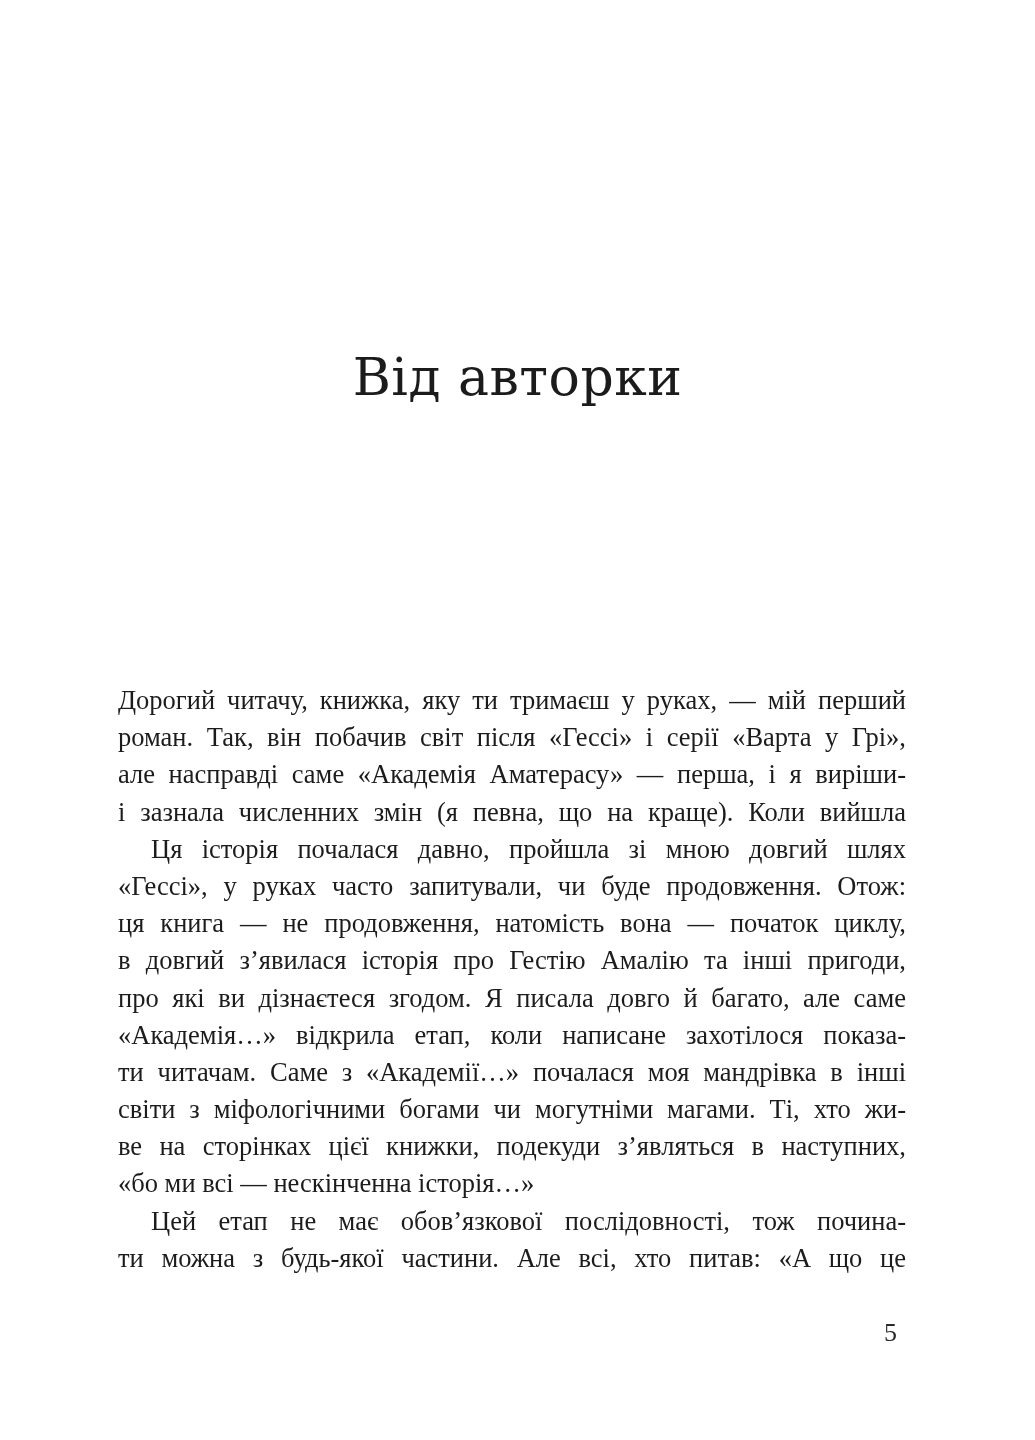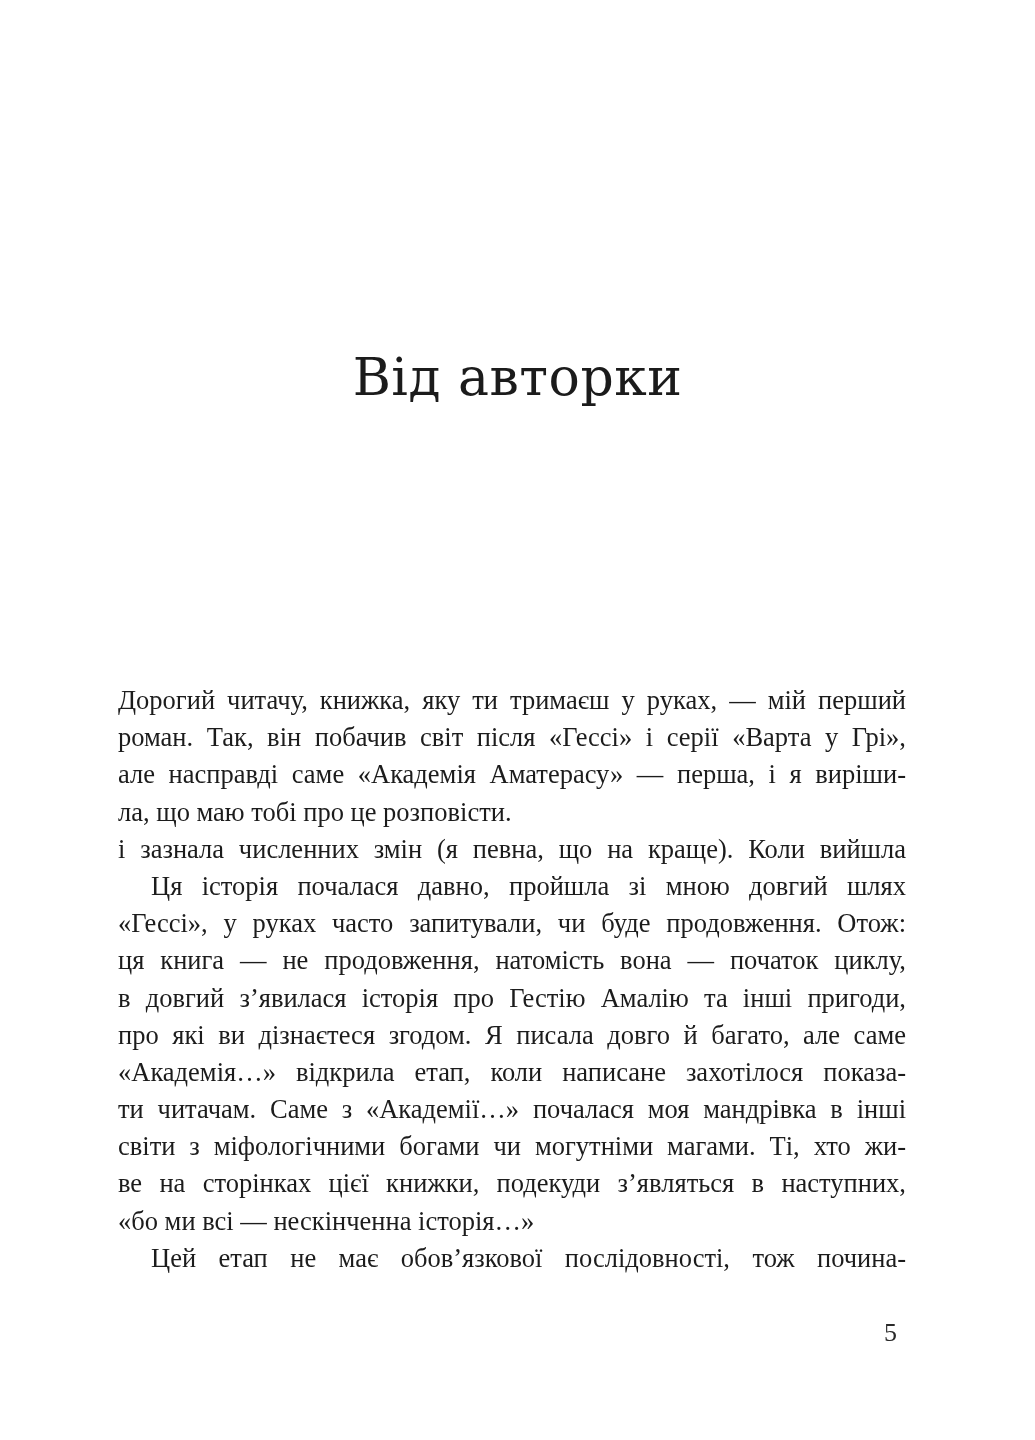--- a/index.html
+++ b/index.html
@@ -77,38 +77,38 @@
 <div class="page">
 
   <h1 class="chapter-title">Від авторки</h1>
 
   <div class="body-text">
 
     <div>
       <span class="line">Дорогий читачу, книжка, яку ти тримаєш у руках, — мій перший</span>
       <span class="line">роман. Так, він побачив світ після «Гессі» і серії «Варта у Грі»,</span>
       <span class="line">але насправді саме «Академія Аматерасу» — перша, і я виріши-</span>
-      <span class="line last">ла, що маю тобі про це розповісти.</span>
     </div>
 
     <div>
       <span class="line">і зазнала численних змін (я певна, що на краще). Коли вийшла</span>
       <span class="line indent">Ця історія почалася давно, пройшла зі мною довгий шлях</span>
       <span class="line">«Гессі», у руках часто запитували, чи буде продовження. Отож:</span>
       <span class="line">ця книга — не продовження, натомість вона — початок циклу,</span>
       <span class="line">в довгий з’явилася історія про Гестію Амалію та інші пригоди,</span>
       <span class="line">про які ви дізнаєтеся згодом. Я писала довго й багато, але саме</span>
       <span class="line">«Академія…» відкрила етап, коли написане захотілося показа-</span>
       <span class="line">ти читачам. Саме з «Академії…» почалася моя мандрівка в інші</span>
       <span class="line">світи з міфологічними богами чи могутніми магами. Ті, хто жи-</span>
       <span class="line">ве на сторінках цієї книжки, подекуди з’являться в наступних,</span>
       <span class="line last">«бо ми всі — нескінченна історія…»</span>
     </div>
 
     <div>
       <span class="line indent">Цей етап не має обов’язкової послідовності, тож почина-</span>
+      <span class="line">ти можна з будь-якої частини. Але всі, хто питав: «А що це</span>
     </div>
 
   </div>
 
   <div class="page-number">5</div>
 
 </div>
 
 </body></html>

